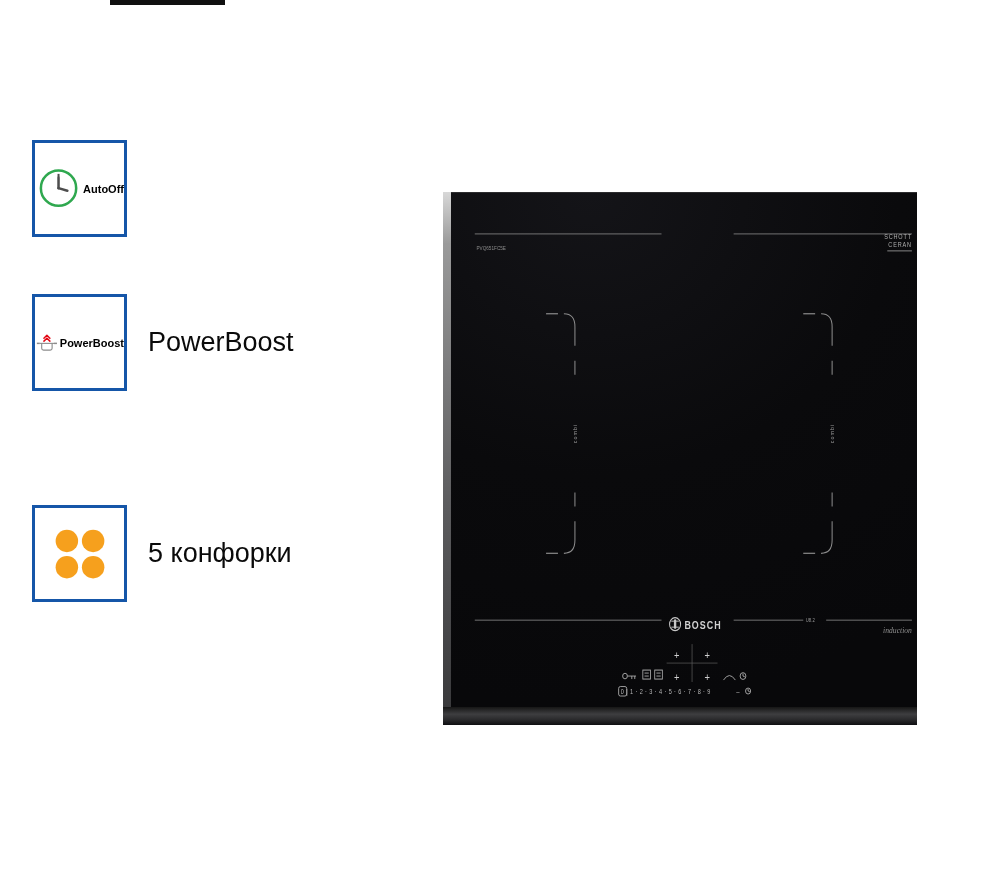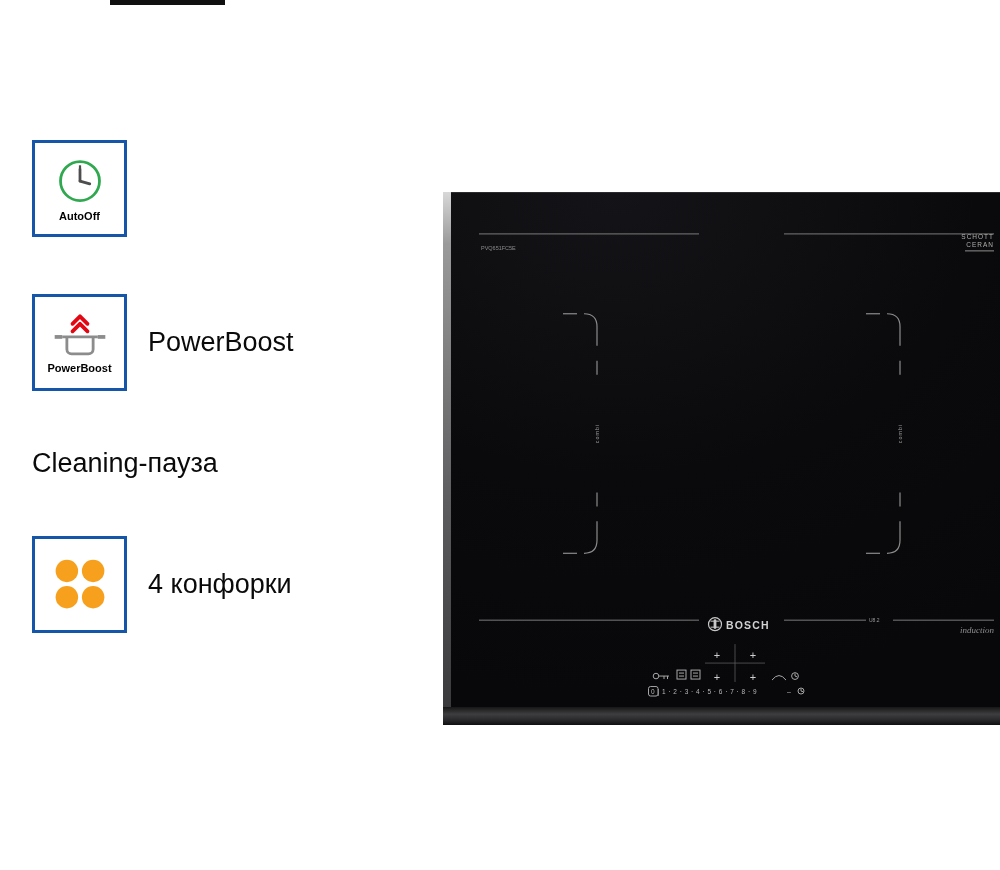--- a/index.html
+++ b/index.html
@@ -7,28 +7,28 @@
     position:relative;width:1000px;height:870px;background:#ffffff;overflow:hidden;
     font-family:"Liberation Sans",sans-serif;
   }
   .top-artifact{position:absolute;left:110px;top:0;width:115px;height:5px;background:#101010;}
 
   
   .features{position:absolute;left:32px;top:140px;display:flex;flex-direction:column;gap:57px;}
   .feature{display:flex;align-items:center;gap:21px;}
   .icon-box{
     width:89px;height:91px;border:3px solid #1556a8;background:#ffffff;
-    display:flex;flex-direction:column;align-items:center;justify-content:center;
+    display:flex;align-items:center;justify-content:center;
     gap:1px;flex:0 0 auto;
   }
   .icon-badge{font-size:11px;font-weight:bold;color:#000;line-height:1;margin-top:1px;white-space:nowrap;}
   .feature-title{font-size:27px;color:#0a0a0a;line-height:1.13;max-width:215px;}
 
   
-  .cooktop{position:absolute;left:443px;top:192px;width:557px;height:533px;}
+  .cooktop{position:absolute;left:443px;top:192px;width:474px;height:533px;}
   .bevel-left{
     position:absolute;left:0;top:0;width:8px;bottom:18px;
     background:linear-gradient(180deg,#d8d8d8 0%,#9a9a9a 10%,#5d5d5f 60%,#3a3a3c 100%);
   }
   .glass{
     position:absolute;left:8px;right:0;top:0;bottom:18px;
     background:radial-gradient(120% 100% at 30% 0%,#141418 0%,#0a0a0c 55%,#08080a 100%);
     border-top:1px solid #2c2c2e;
   }
   .front-edge{
@@ -67,33 +67,32 @@
           <rect x="5" y="25" width="8" height="4" fill="#8c8c8c"></rect>
           <rect x="51" y="25" width="8" height="4" fill="#8c8c8c"></rect>
           <path d="M18 27 v13 a5 5 0 0 0 5 5 h18 a5 5 0 0 0 5 -5 v-13" fill="none" stroke="#8c8c8c" stroke-width="3"></path>
         </svg>
         <div class="icon-badge">PowerBoost</div>
       </div>
       <div class="feature-title">PowerBoost</div>
     </div>
 
     <div class="feature">
-      <div class="feature-title">Cleaning-пауза</div>
     </div>
 
     <div class="feature">
       <div class="icon-box">
         <svg viewBox="0 0 64 64" width="60" height="60">
           <circle cx="18" cy="18" r="12" fill="#f6a01d"></circle>
           <circle cx="46" cy="18" r="12" fill="#f6a01d"></circle>
           <circle cx="18" cy="46" r="12" fill="#f6a01d"></circle>
           <circle cx="46" cy="46" r="12" fill="#f6a01d"></circle>
         </svg>
       </div>
-      <div class="feature-title">4 конфорки</div>
+      <div class="feature-title">5 конфорки</div>
     </div>
   </div>
 
   <div class="cooktop">
     <div class="bevel-left"></div>
     <div class="glass">
       <svg class="markings" viewBox="0 0 549 515" preserveAspectRatio="none">
 
         <g stroke="#8e8e8e" stroke-width="1" opacity="0.85">
           <line x1="28" y1="41" x2="248" y2="41"></line>

